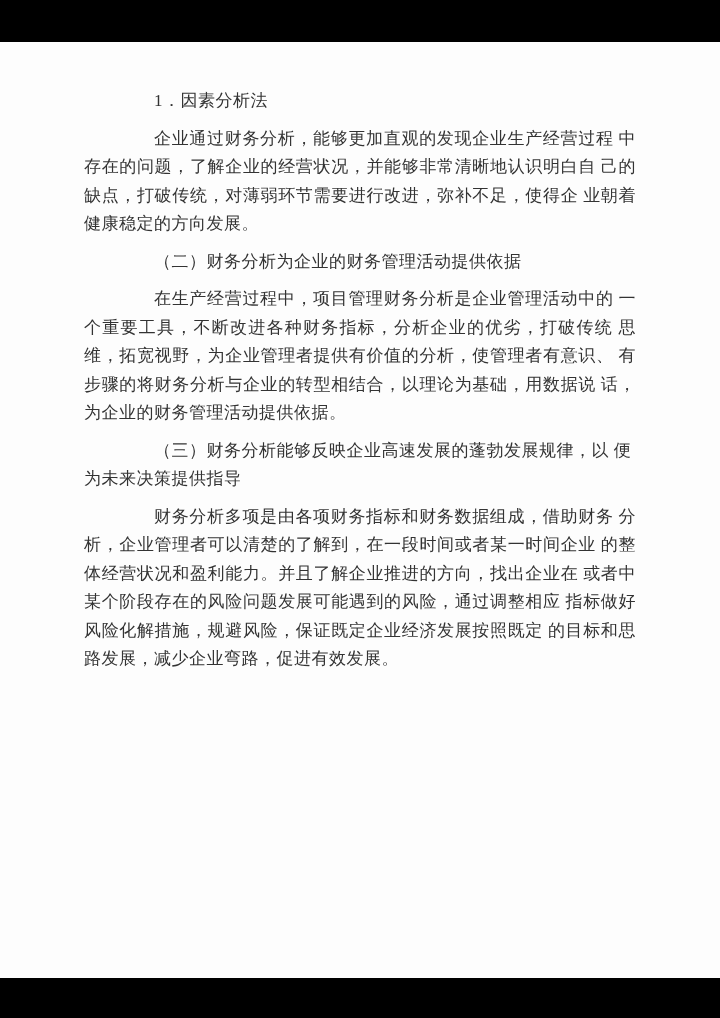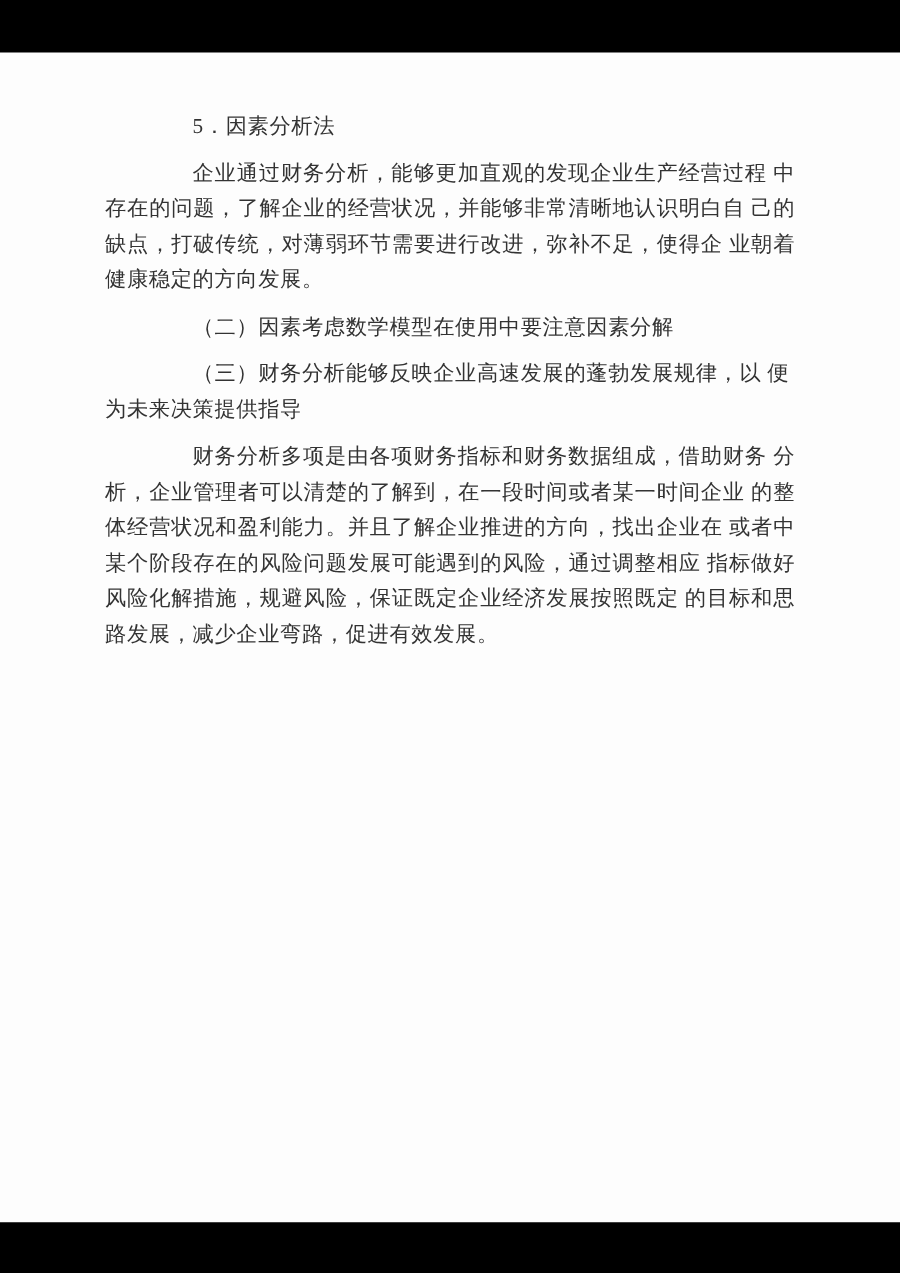--- a/index.html
+++ b/index.html
@@ -43,20 +43,21 @@
   .doc-block.heading {
     text-align: left;
   }
 </style>
 </head>
 <body>
 
 <div class="letterbox top"></div>
 
 <div class="doc-page">
-  <div class="doc-block heading">5．因素分析法</div>
+  <div class="doc-block heading">1．因素分析法</div>
   <div class="doc-block paragraph">企业通过财务分析，能够更加直观的发现企业生产经营过程 中存在的问题，了解企业的经营状况，并能够非常清晰地认识明白自 己的缺点，打破传统，对薄弱环节需要进行改进，弥补不足，使得企 业朝着健康稳定的方向发展。</div>
-  <div class="doc-block heading">（二）因素考虑数学模型在使用中要注意因素分解</div>
+  <div class="doc-block heading">（二）财务分析为企业的财务管理活动提供依据</div>
+  <div class="doc-block paragraph">在生产经营过程中，项目管理财务分析是企业管理活动中的 一个重要工具，不断改进各种财务指标，分析企业的优劣，打破传统 思维，拓宽视野，为企业管理者提供有价值的分析，使管理者有意识、 有步骤的将财务分析与企业的转型相结合，以理论为基础，用数据说 话，为企业的财务管理活动提供依据。</div>
   <div class="doc-block heading">（三）财务分析能够反映企业高速发展的蓬勃发展规律，以 便为未来决策提供指导</div>
   <div class="doc-block paragraph">财务分析多项是由各项财务指标和财务数据组成，借助财务 分析，企业管理者可以清楚的了解到，在一段时间或者某一时间企业 的整体经营状况和盈利能力。并且了解企业推进的方向，找出企业在 或者中某个阶段存在的风险问题发展可能遇到的风险，通过调整相应 指标做好风险化解措施，规避风险，保证既定企业经济发展按照既定 的目标和思路发展，减少企业弯路，促进有效发展。</div>
 </div>
 
 <div class="letterbox bottom"></div>
 
 </body></html>

